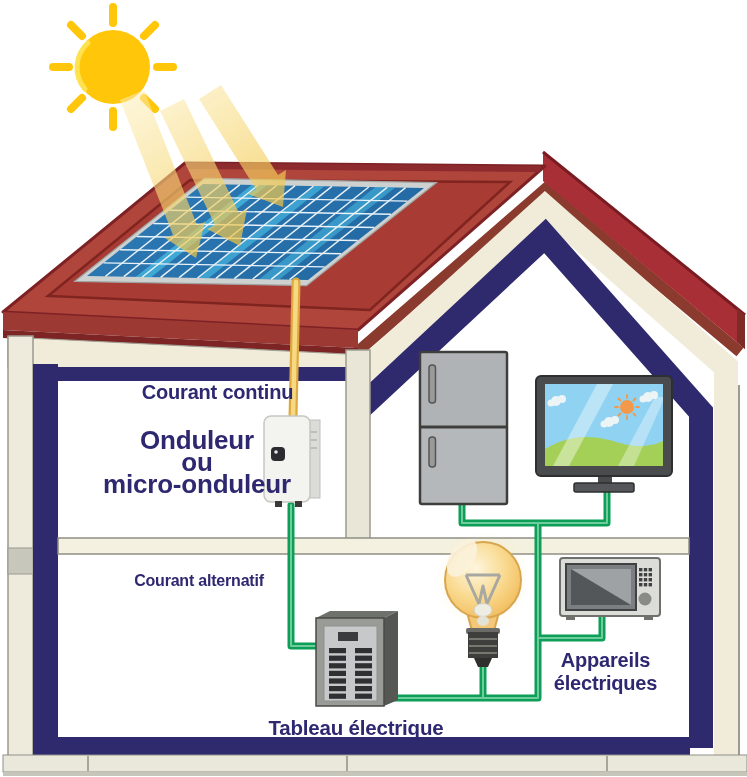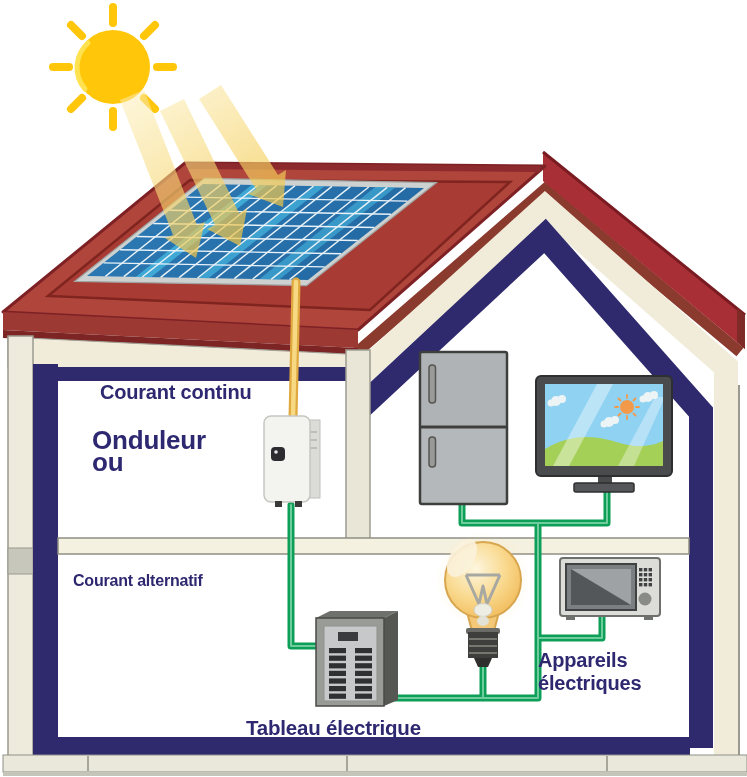--- a/index.html
+++ b/index.html
@@ -1,19 +1,19 @@
 <!DOCTYPE html>
 <html><head>
 <meta charset="utf-8">
 <style>
   html,body{margin:0;padding:0;background:#fff;}
   .stage{position:relative;width:747px;height:777px;background:#ffffff;overflow:hidden;
          font-family:"Liberation Sans",sans-serif;}
   .scene{position:absolute;left:0;top:0;}
-  .lbl{position:absolute;color:#2D2870;font-weight:bold;text-align:left;letter-spacing:-0.2px;}
+  .lbl{position:absolute;color:#2D2870;font-weight:bold;text-align:center;letter-spacing:-0.2px;}
   .lbl span{display:block;}
   #l-dc {left:100px;top:381px;width:235px;font-size:20px;}
   #l-inv{left:92px; top:429px;width:210px;font-size:26px;line-height:22px;}
   #l-ac {left:73px; top:572px;width:252px;font-size:16px;}
   #l-tab{left:246px;top:716px;width:220px;font-size:20.5px;}
   #l-app{left:538px;top:649px;width:135px;font-size:20px;line-height:23px;}
   .pg{stroke:#E8F2F8;stroke-width:1.4;vector-effect:non-scaling-stroke;}
 </style>
 </head>
 <body>
@@ -255,20 +255,21 @@
     <circle cx="645" cy="599" r="6.5" fill="#898B87" stroke="#55575
 3" stroke-width="1.5"></circle>
   </g>
 </svg>
 
 <div class="lbl" id="l-dc">Courant continu</div>
 
 <div class="lbl" id="l-inv">
   <span>Onduleur</span>
   <span>ou</span>
+  <span>micro-onduleur</span>
 </div>
 
 <div class="lbl" id="l-ac">Courant alternatif</div>
 
 <div class="lbl" id="l-app">
   <span>Appareils</span>
   <span>électriques</span>
 </div>
 
 <div class="lbl" id="l-tab">Tableau électrique</div>

